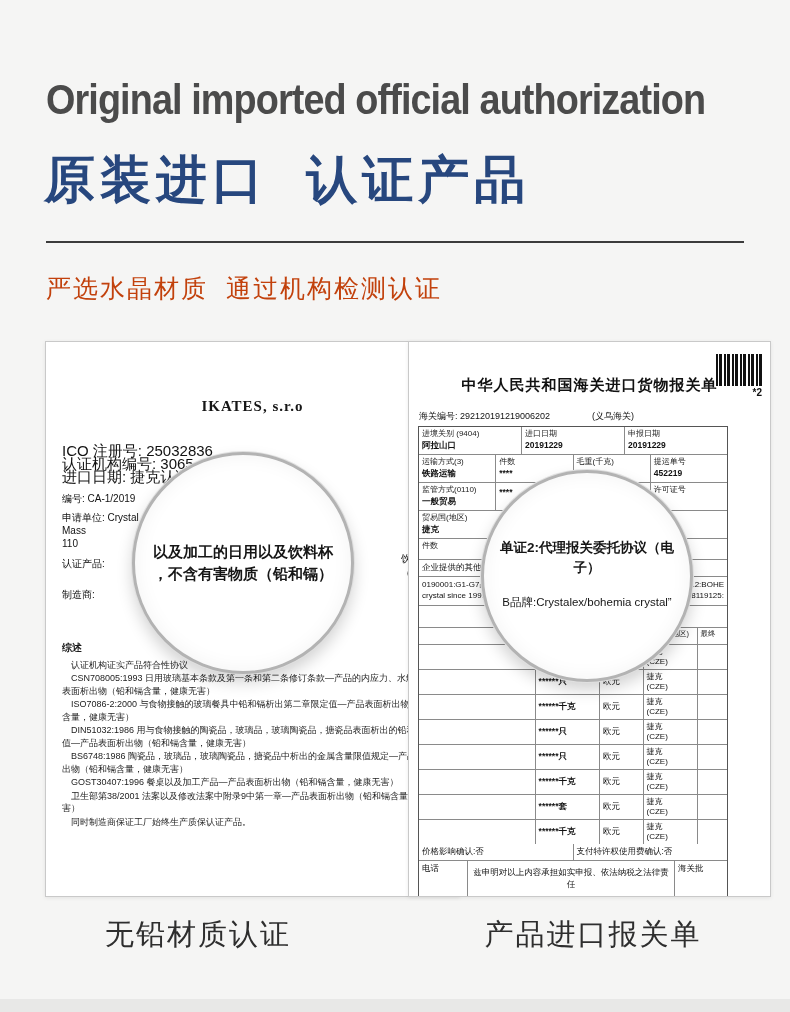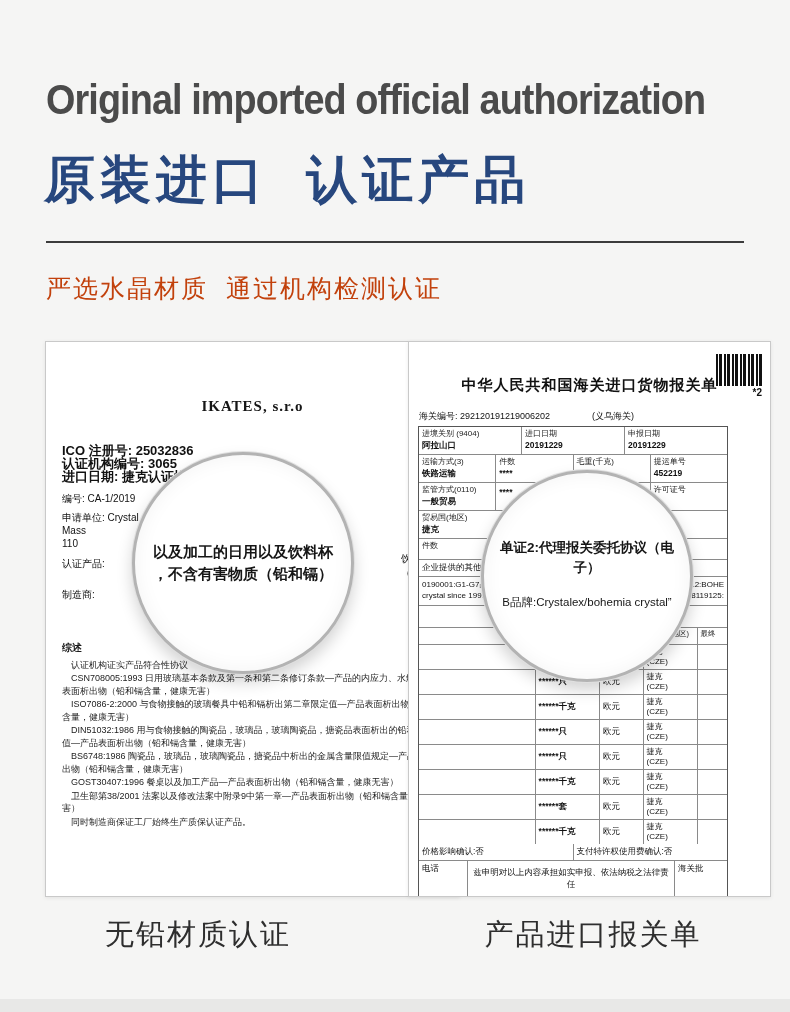--- a/index.html
+++ b/index.html
@@ -17,21 +17,21 @@
 
   
   .doc { position:absolute; top:341px; height:556px; background:#fff; border:1px solid #c9c9c9;
          box-shadow:0 1px 4px rgba(0,0,0,.08); overflow:hidden; }
   .doc-left  { left:36px;  width:415px;margin-left:9px; }
   .doc-right { left:408px; width:363px; }
 
   
   .cert-company { margin-top:56px; text-align:center; font-family:"Liberation Serif", serif;
                   font-size:15px; font-weight:700; letter-spacing:1px; color:#161616; }
-  .cert-info { position:absolute; left:16px; top:102px; font-size:13px; line-height:13px; color:#111;font-weight:bold; }
+  .cert-info { position:absolute; left:16px; top:102px; font-size:15px; line-height:13px; color:#111; }
   .cert-fields { position:absolute; left:16px; top:150px; font-size:10px; color:#111; }
   .cert-fields .fl { line-height:13px; }
   .fl-no    { margin-bottom:6px; }
   .fl-prod  { margin-top:7px; }
   .fl-manu  { margin-top:18px; }
   .cert-frags { position:absolute; right:8px; top:210px; font-size:10px; line-height:14px; color:#111; text-align:left; }
   .cert-summary { position:absolute; left:16px; right:12px; top:300px; font-size:9px; line-height:12.5px; color:#1c1c1c; }
   .cert-summary .sum-title { font-size:10px; font-weight:700; margin-bottom:4px; }
   .cert-summary p { margin-bottom:1px; text-indent:9px; }
 

